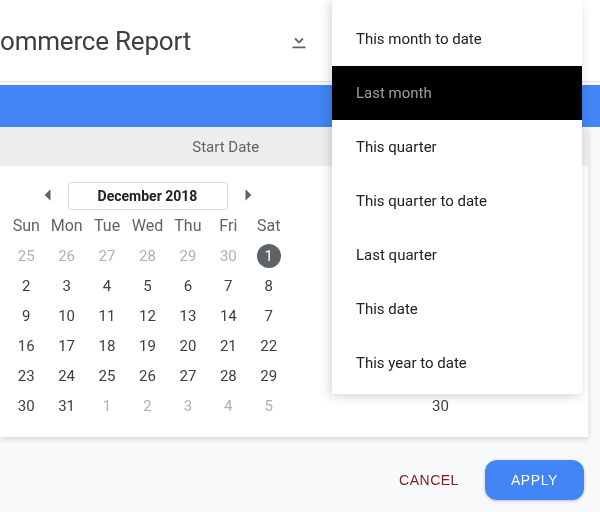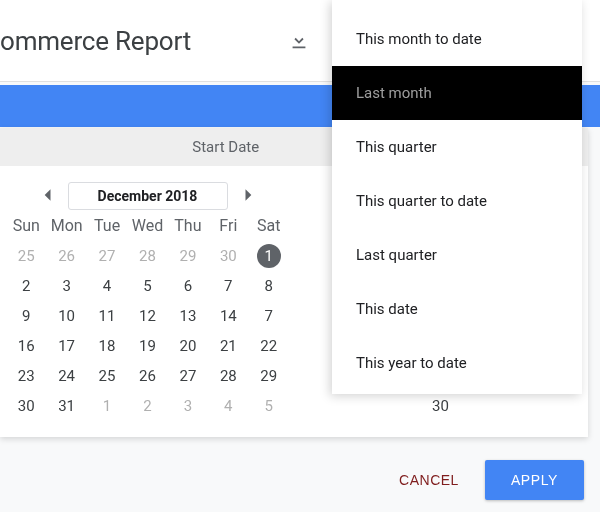--- a/index.html
+++ b/index.html
@@ -151,21 +151,21 @@
   }
   .btn-apply {
     background: #4285f4;
     border: none;
     color: #fff;
     font-size: 14px;
     letter-spacing: 0.6px;
     padding: 12px 26px;
     cursor: pointer;
     font-weight: 500;
-    border-radius: 2px;
+    border-radius: 12px;
     box-shadow: 0 1px 3px rgba(0,0,0,0.25);
   }
 
   
   .dropdown {
     position: absolute;
     left: 332px;
     right: 18px;
     top: 0;
     background: #fff;

